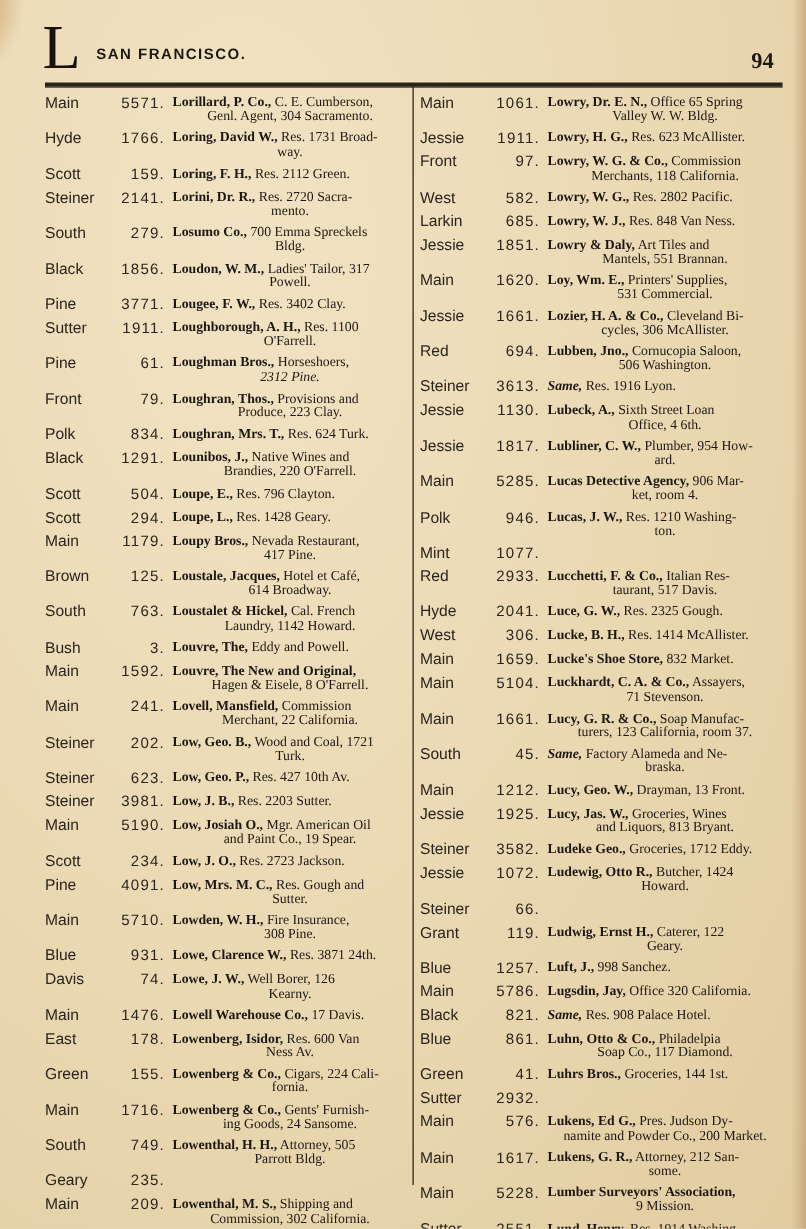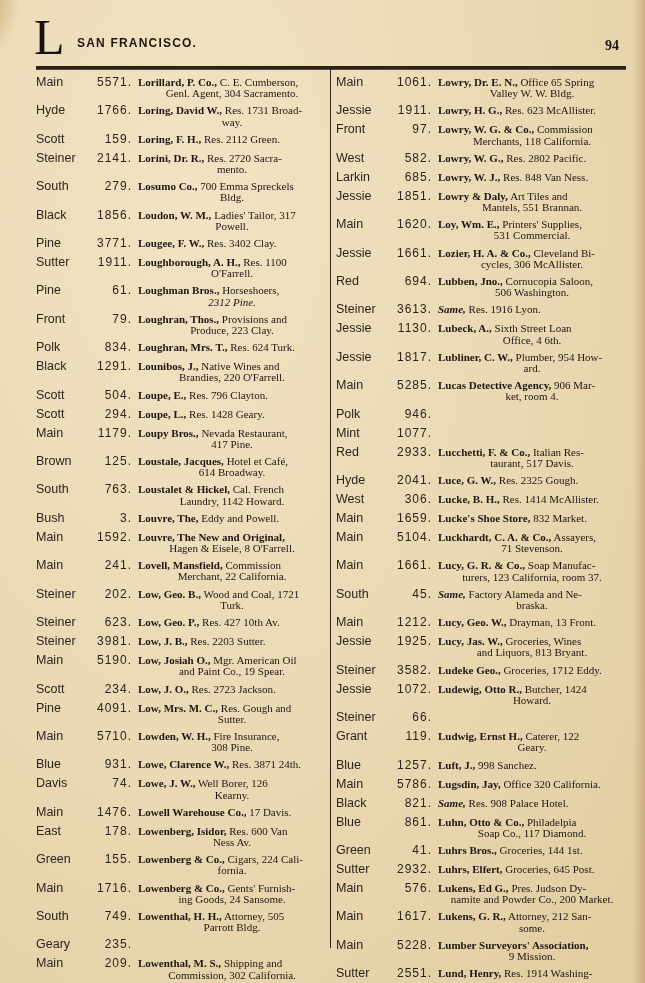--- a/index.html
+++ b/index.html
@@ -25,21 +25,21 @@
     font-family: "Liberation Serif", serif; font-size: 50px; line-height: 50px;
     color: #17120d;
   }
   .page-title {
     position: absolute; left: 77px; top: 36px;
     font-family: "Liberation Sans", sans-serif; font-weight: bold;
     font-size: 12px; letter-spacing: 1.2px;
   }
   .page-number {
     position: absolute; right: 26px; top: 38px;
-    font-family: "Liberation Serif", serif; font-weight: bold; font-size: 14px;
+    font-family: "Liberation Serif", serif; font-weight: bold; font-size: 18px;
   }
   .rule-top {
     position: absolute; left: 36px; top: 66px; width: 590px; height: 3px;
     background: #2b2219; border-bottom: 1px solid #5a4a38;
   }
   .col-divider {
     position: absolute; left: 330px; top: 68px; width: 1px; height: 880px;
     background: #2b2219;
   }
   .column { position: absolute; top: 75px; }
@@ -325,20 +325,21 @@
       <span class="body-text"><span class="name">Lubliner, C. W.,</span><span> Plumber, 954 How-</span><span class="cont" style="padding-left: 0px; text-align: center;">ard.</span></span>
     </div>
     <div class="entry">
       <span class="exch">Main</span>
       <span class="num">5285.</span>
       <span class="body-text"><span class="name">Lucas Detective Agency,</span><span> 906 Mar-</span><span class="cont" style="padding-left: 0px; text-align: center;">ket, room 4.</span></span>
     </div>
     <div class="entry">
       <span class="exch">Polk</span>
       <span class="num">946.</span>
+      <span class="body-text"><span class="name">Lucas, J. W.,</span><span> Res. 1210 Washing-</span><span class="cont" style="padding-left: 0px; text-align: center;">ton.</span></span>
     </div>
     <div class="entry">
       <span class="exch">Mint</span>
       <span class="num">1077.</span>
     </div>
     <div class="entry">
       <span class="exch">Red</span>
       <span class="num">2933.</span>
       <span class="body-text"><span class="name">Lucchetti, F. &amp; Co.,</span><span> Italian Res-</span><span class="cont" style="padding-left: 0px; text-align: center;">taurant, 517 Davis.</span></span>
     </div>
@@ -422,21 +423,20 @@
       <span class="body-text"><span class="name">Luhn, Otto &amp; Co.,</span><span> Philadelpia</span><span class="cont" style="padding-left: 0px; text-align: center;">Soap Co., 117 Diamond.</span></span>
     </div>
     <div class="entry">
       <span class="exch">Green</span>
       <span class="num">41.</span>
       <span class="body-text"><span class="name">Luhrs Bros.,</span><span> Groceries, 144 1st.</span></span>
     </div>
     <div class="entry">
       <span class="exch">Sutter</span>
       <span class="num">2932.</span>
-      <span class="body-text"><span class="name">Luhrs, Elfert,</span><span> Groceries, 645 Post.</span></span>
     </div>
     <div class="entry">
       <span class="exch">Main</span>
       <span class="num">576.</span>
       <span class="body-text"><span class="name">Lukens, Ed G.,</span><span> Pres. Judson Dy-</span><span class="cont" style="padding-left: 0px; text-align: center;">namite and Powder Co., 200 Market.</span></span>
     </div>
     <div class="entry">
       <span class="exch">Main</span>
       <span class="num">1617.</span>
       <span class="body-text"><span class="name">Lukens, G. R.,</span><span> Attorney, 212 San-</span><span class="cont" style="padding-left: 0px; text-align: center;">some.</span></span>

